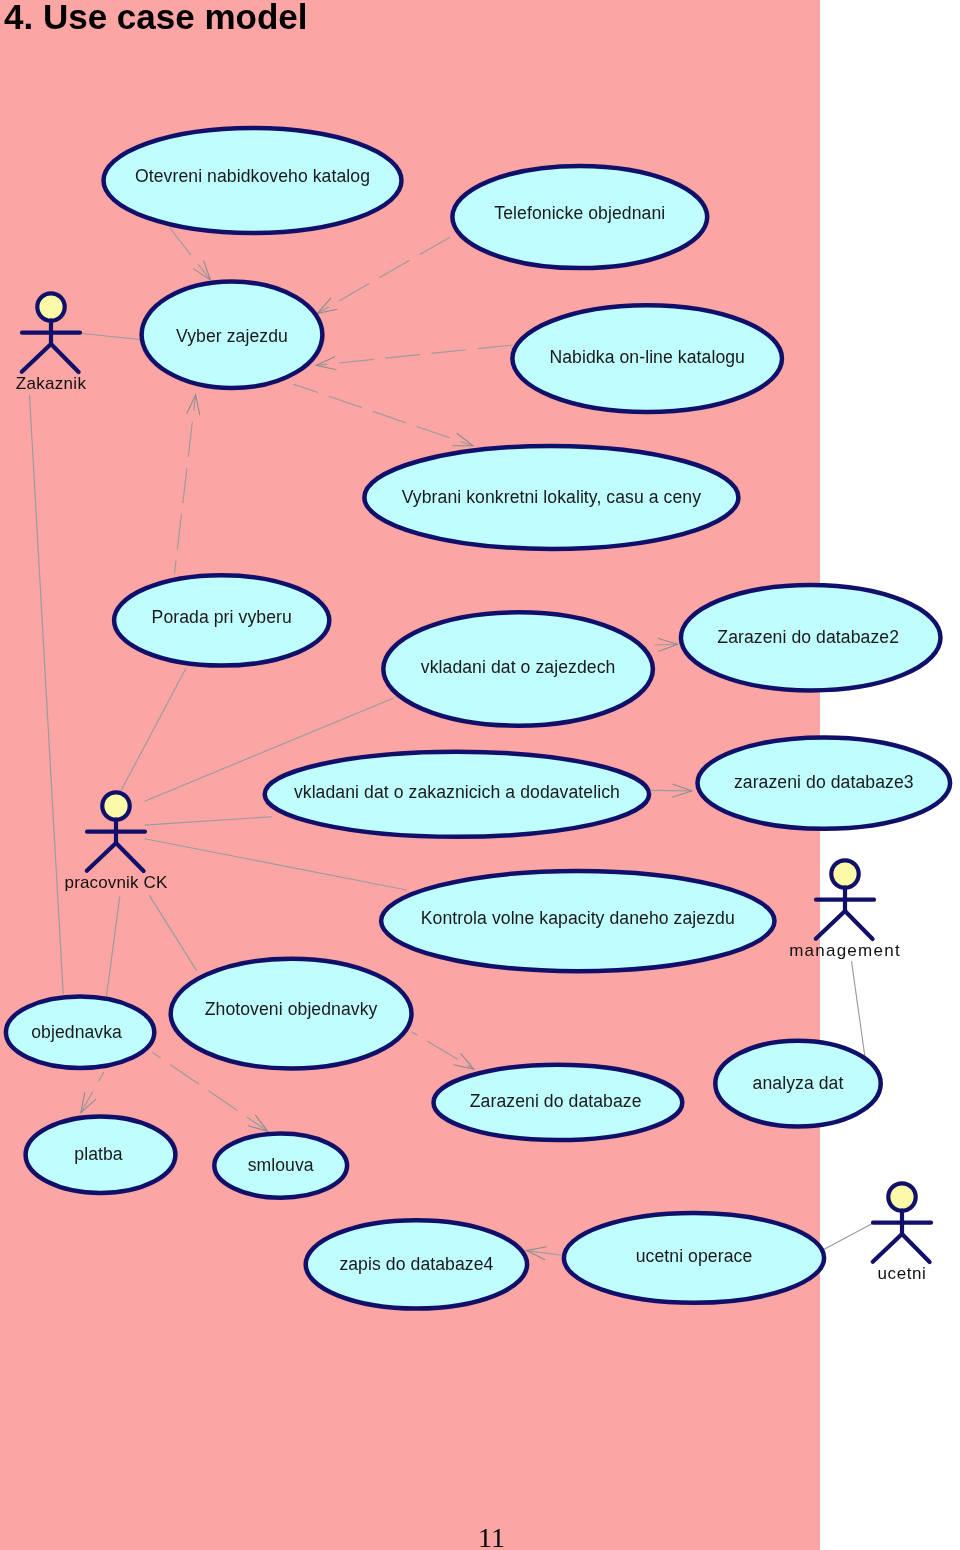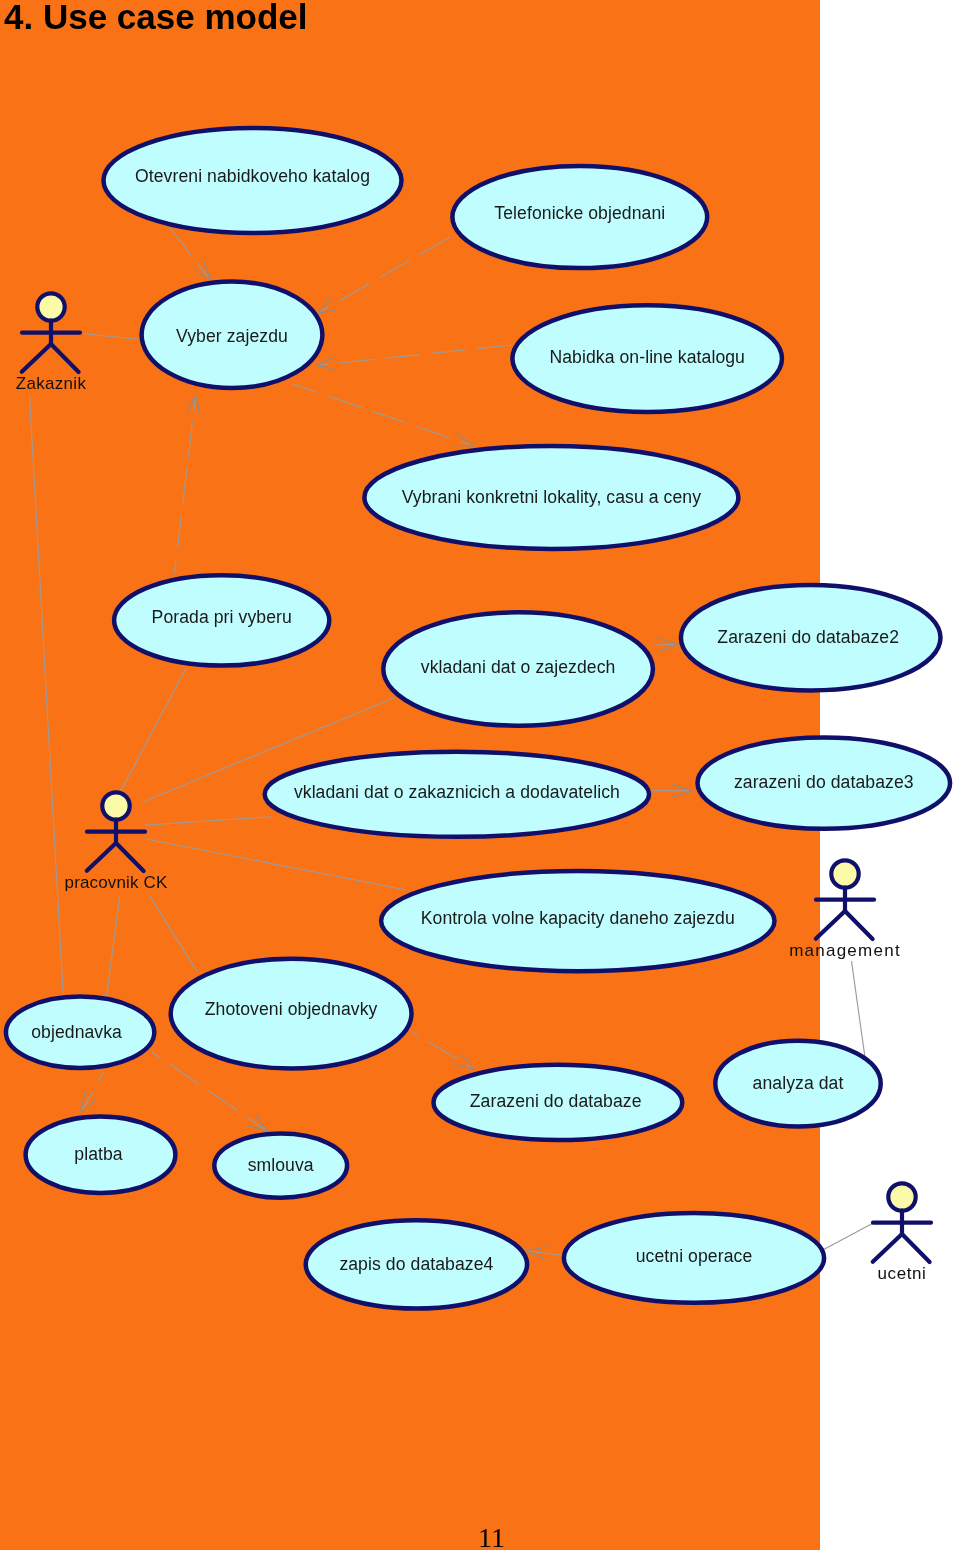--- a/index.html
+++ b/index.html
@@ -1,18 +1,18 @@
 <!DOCTYPE html>
 <html><head>
 <meta charset="utf-8">
 <title>Use case model</title>
 <style>
   html,body{margin:0;padding:0;background:#ffffff;}
   body{width:960px;height:1550px;overflow:hidden;font-family:"Liberation Sans",sans-serif;}
-  #page{position:relative;width:820px;height:1550px;background:#f97316;}
+  #page{position:relative;width:820px;height:1550px;background:#fca5a5;}
   #title{position:absolute;left:4px;top:-3px;font-family:"Liberation Sans",sans-serif;
          font-weight:bold;font-size:35px;color:#000;letter-spacing:0px;white-space:nowrap;}
   #pagenum{position:absolute;left:0;top:1522px;width:983px;text-align:center;
            font-family:"Liberation Serif",serif;font-size:28px;color:#000;}
   svg#diagram{position:absolute;left:0;top:0;width:960px;height:1550px;}
   .uc-ellipse{fill:#C0FDFF;stroke:#10106a;stroke-width:4.5;}
   .uc-label{font-family:"Liberation Sans",sans-serif;font-size:17.6px;fill:#1a1a1a;text-anchor:middle;letter-spacing:0.08px;}
   .actor-stroke{stroke:#10106a;stroke-width:4.2;fill:none;stroke-linecap:round;}
   .actor-head{fill:#FAFAA8;stroke:#10106a;stroke-width:4.2;}
   .actor-label{font-family:"Liberation Sans",sans-serif;font-size:17px;fill:#111;text-anchor:middle;letter-spacing:0.1px;}

